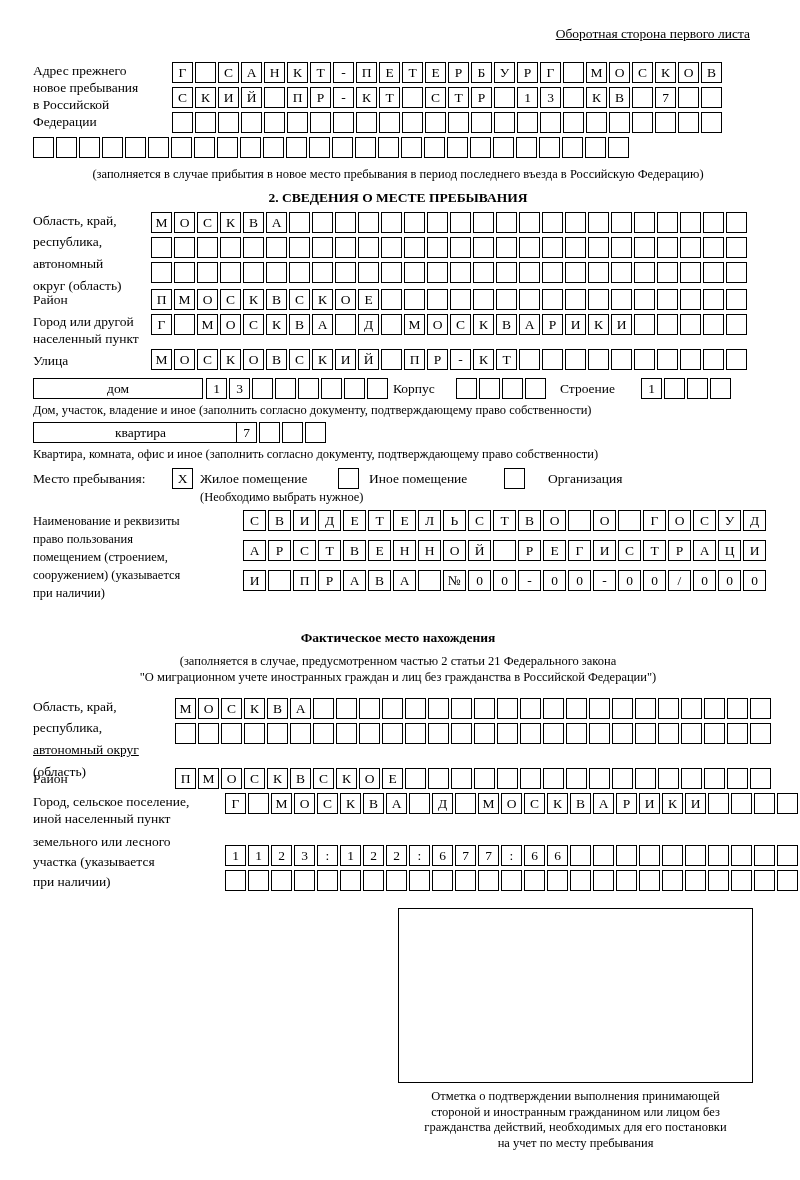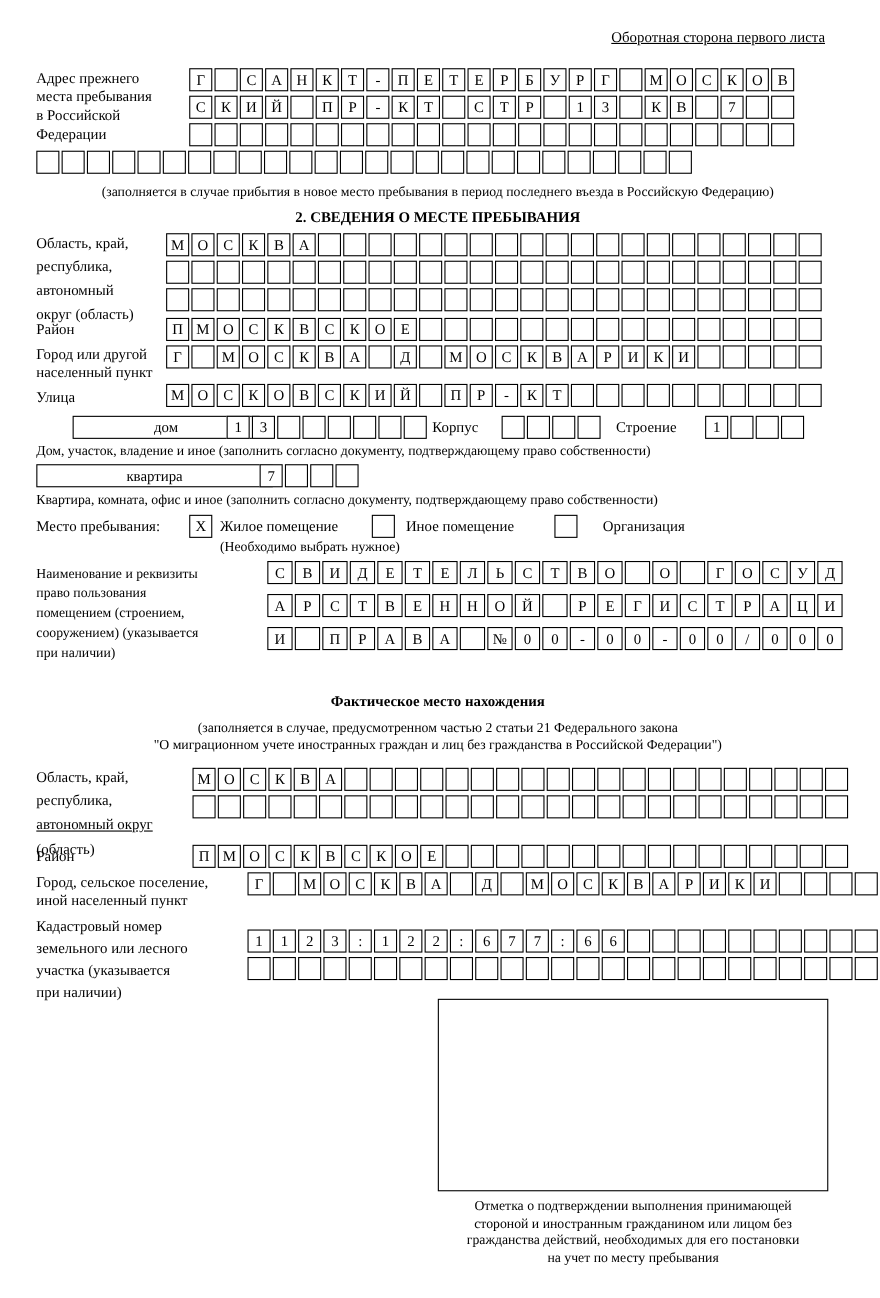--- a/index.html
+++ b/index.html
@@ -82,21 +82,21 @@
 </style>
 </head>
 <body>
 
 <div id="page">
 
   <div class="abs hdr-right" style="left:330px; top:26px; width:420px;text-decoration:underline;">Оборотная сторона первого листа</div>
 
   <div class="abs lbl" style="left:33px; top:62px; width:150px;">
     <div>Адрес прежнего</div>
-    <div>места пребывания</div>
+    <div>новое пребывания</div>
     <div>в Российской</div>
     <div>Федерации</div>
   </div>
 
   <div class="abs cells" id="prev-row-0" style="left:172px; top:62px;">
       <div class="cell">Г</div>
       <div class="cell"></div>
       <div class="cell">С</div>
       <div class="cell">А</div>
       <div class="cell">Н</div>
@@ -382,21 +382,21 @@
       <div class="cell"></div>
       <div class="cell"></div>
       <div class="cell"></div>
       <div class="cell"></div>
       <div class="cell"></div>
       <div class="cell"></div>
       <div class="cell"></div>
       <div class="cell"></div>
     </div>
 
-  <div class="abs box-line" style="left:33px; top:378px; width:170px;margin-left:33px;">дом</div>
+  <div class="abs box-line" style="left:33px; top:378px; width:170px;">дом</div>
   <div class="abs cells" id="s2-dom" style="left:206px; top:378px;">
       <div class="cell">1</div>
       <div class="cell">3</div>
       <div class="cell"></div>
       <div class="cell"></div>
       <div class="cell"></div>
       <div class="cell"></div>
       <div class="cell"></div>
       <div class="cell"></div>
     </div>
@@ -635,21 +635,20 @@
       <div class="cell">И</div>
       <div class="cell">К</div>
       <div class="cell">И</div>
       <div class="cell"></div>
       <div class="cell"></div>
       <div class="cell"></div>
       <div class="cell"></div>
     </div>
 
   <div class="abs lbl" style="left:33px; top:832px; width:200px;">
-    <div style="line-height:20px;">Кадастровый номер</div>
     <div style="line-height:20px;">земельного или лесного</div>
     <div style="line-height:20px;">участка (указывается</div>
     <div style="line-height:20px;">при наличии)</div>
   </div>
   <div class="abs cells" id="s3-cad-0" style="left:225px; top:845px;">
       <div class="cell">1</div>
       <div class="cell">1</div>
       <div class="cell">2</div>
       <div class="cell">3</div>
       <div class="cell">:</div>

